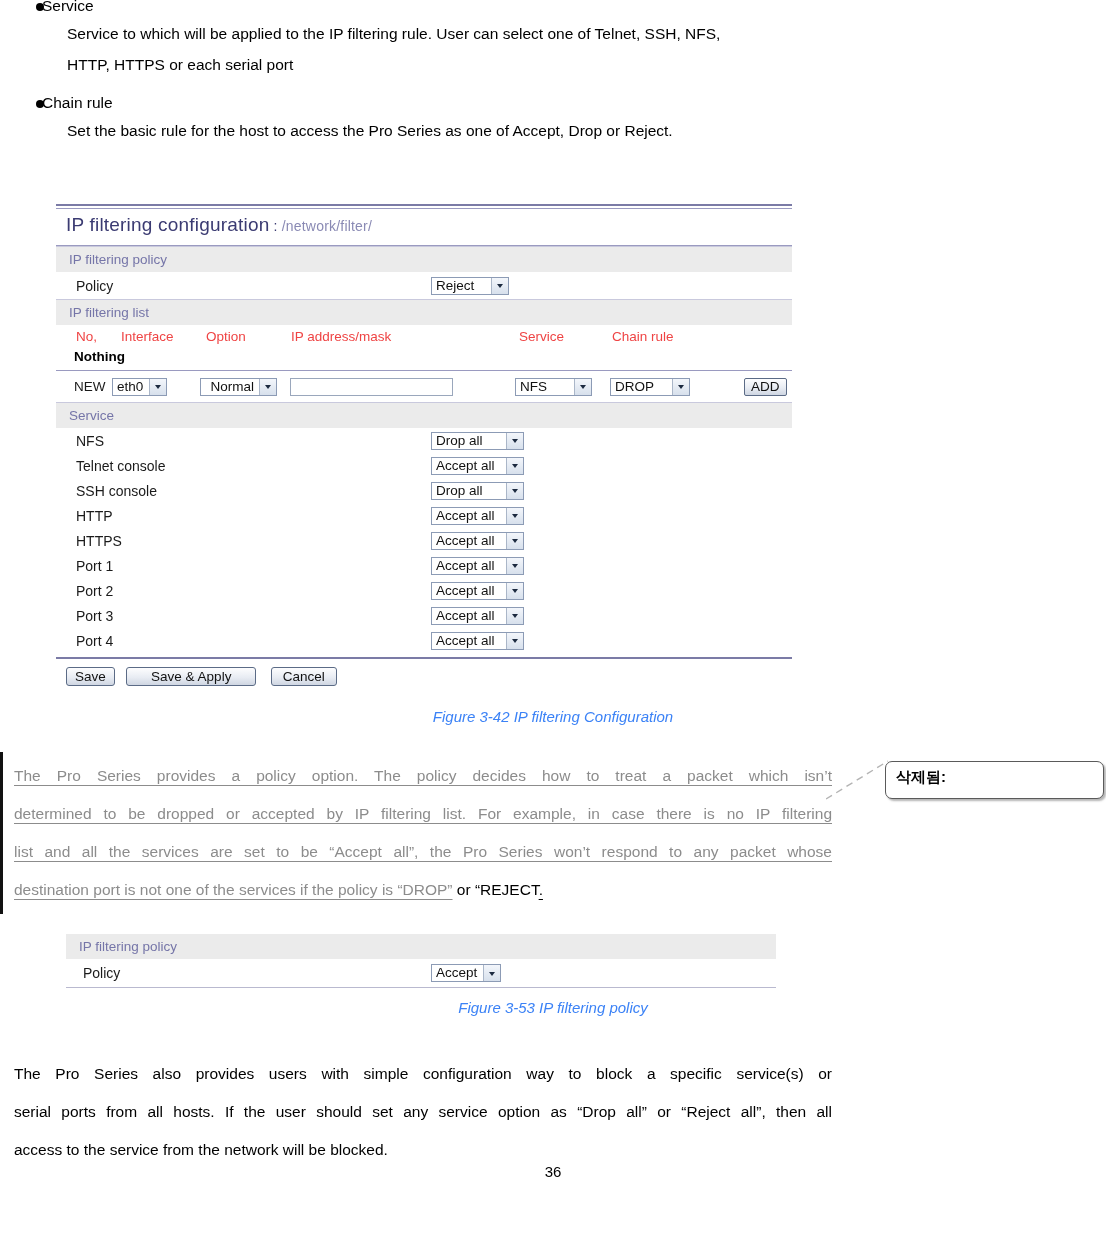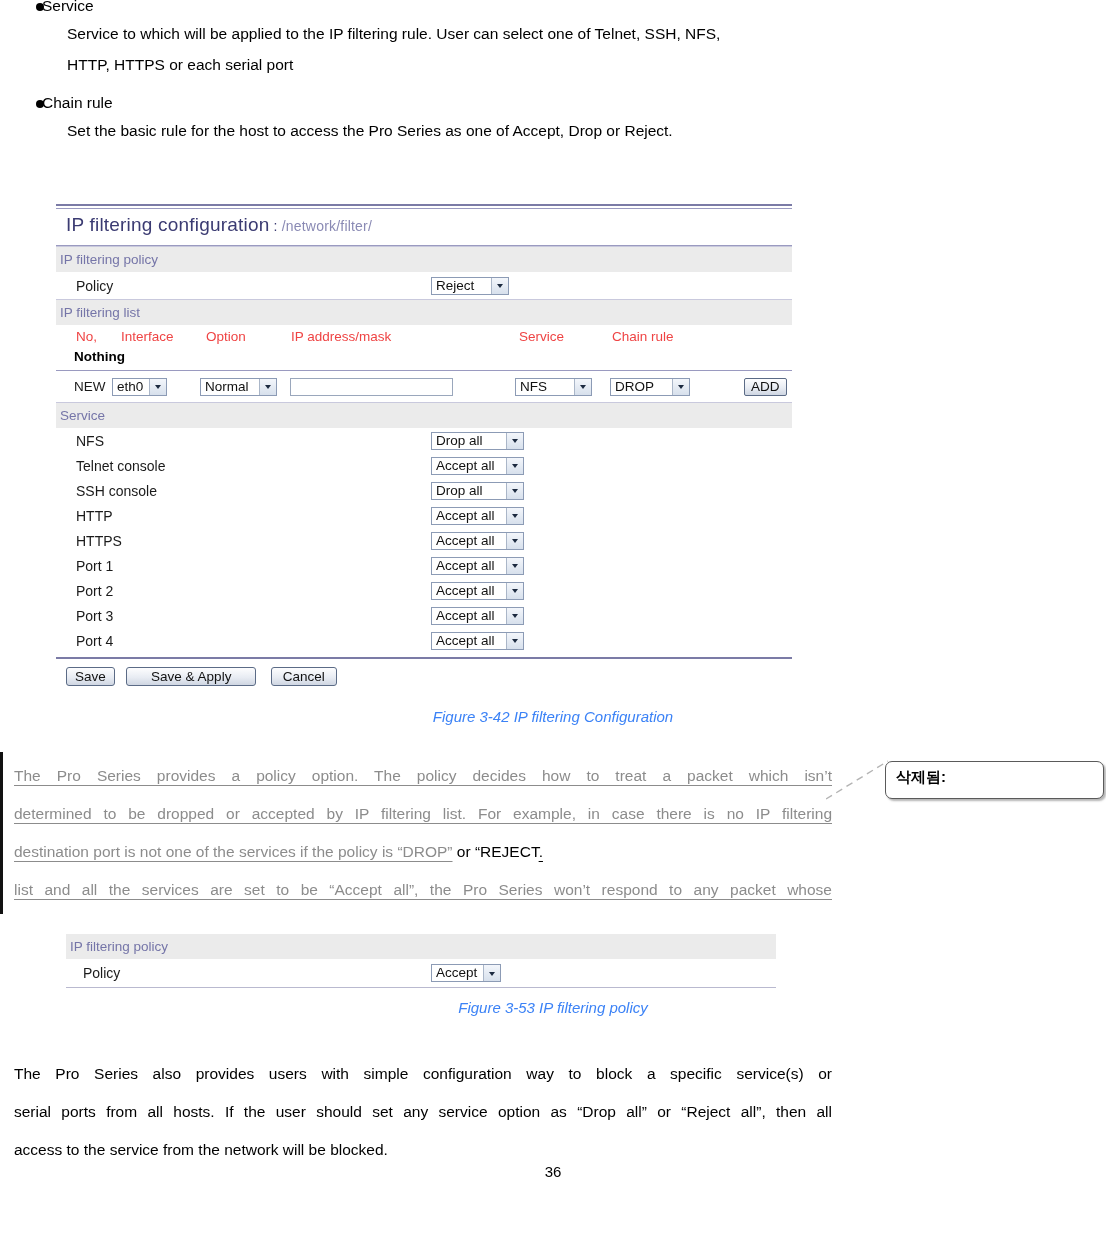--- a/index.html
+++ b/index.html
@@ -87,21 +87,21 @@
     font-weight: normal;
   }
   .panel-title .sep {
     color: #3b3b72;
     font-size: 14px;
   }
   .section-band {
     background: #ebebeb;
     color: #7575a8;
     font-size: 13.5px;
-    padding: 5px 0 5px 4px;
+    padding: 5px 0 5px 13px;
     border-top: 1px solid #c9c9dd;
   }
   .row {
     display: flex;
     align-items: center;
     padding-left: 20px;
     font-size: 14px;
     color: #1a1a1a;
     min-height: 25px;
   }
@@ -356,21 +356,21 @@
   <div class="hr-thin"></div>
 
   <div class="row" style="min-height:31px; padding-left:18px;">
     <div style="width:38px; flex:0 0 38px; font-size:13.5px;">NEW</div>
 
     <div class="sel w-eth" style="margin-right:33px;">
       <div class="txt">eth0</div>
       <div class="arw"></div>
     </div>
 
-    <div class="sel w-normal" style="margin-right:13px;">
+    <div class="sel w-normal" style="margin-right:13px;text-align:right;">
       <div class="txt">Normal</div>
       <div class="arw"></div>
     </div>
 
     <div class="txtinput" style="margin-right:62px;"></div>
 
     <div class="sel w-nfs" style="margin-right:18px;">
       <div class="txt">NFS</div>
       <div class="arw"></div>
     </div>
@@ -460,22 +460,22 @@
   </div>
 </div>
 
 <div class="caption" style="top:708px;">Figure 3-42 IP filtering Configuration</div>
 
 <div class="changebar" style="top:752px; height:162px;"></div>
 
 <div class="tracked" style="top:757px;">
   <span class="line ins">The  Pro  Series  provides  a  policy  option.  The  policy  decides  how  to  treat  a  packet  which  isn’t</span>
   <span class="line ins">determined to be dropped or accepted by IP filtering list. For example, in case there is no IP filtering</span>
+  <span class="line ins">list and all the services are set to be “Accept all”, the Pro Series won’t respond to any packet whose</span>
   <span class="line last"><span class="ins">destination port is not one of the services if the policy is “DROP”</span><span class="kept"> or “REJECT</span><span class="kept-u">. </span></span>
-  <span class="line ins">list and all the services are set to be “Accept all”, the Pro Series won’t respond to any packet whose</span>
 </div>
 
 <svg class="leader" style="left:826px; top:755px; width:72px; height:55px;" viewBox="0 0 72 55">
   <line x1="0" y1="44" x2="62" y2="6" stroke="#b4b4b4" stroke-width="1.4" stroke-dasharray="7,5"></line>
 </svg>
 
 <div class="balloon" style="left:885px; top:761px; width:219px; height:38px;">
   <span>삭제됨:</span>
 </div>
 

